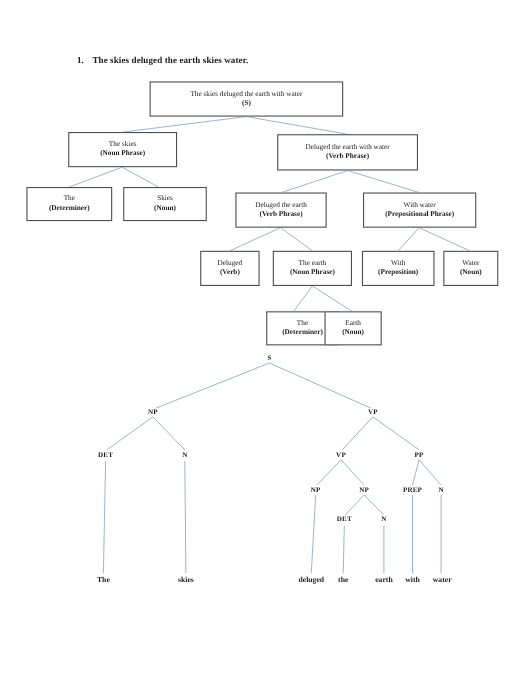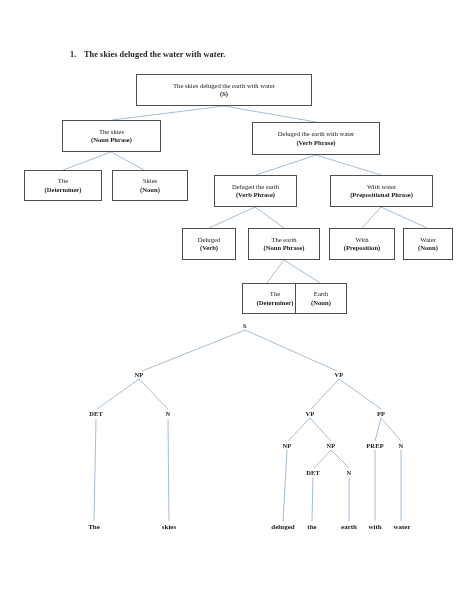--- a/index.html
+++ b/index.html
@@ -86,21 +86,21 @@
     font-weight: bold;
     white-space: nowrap;
   }
 </style>
 </head>
 <body>
 
 <div id="page">
 
   <div id="title-line">
-    <span class="num">1.</span><span>The skies deluged the water with water.</span>
+    <span class="num">1.</span><span>The skies deluged the earth skies water.</span>
   </div>
 
   <svg id="connectors" viewBox="0 0 474 613">
 
     <line x1="224" y1="106" x2="112" y2="120"></line>
     <line x1="224" y1="106" x2="316" y2="122"></line>
 
     <line x1="111" y1="152" x2="63" y2="170"></line>
     <line x1="111" y1="152" x2="144" y2="170"></line>
 

